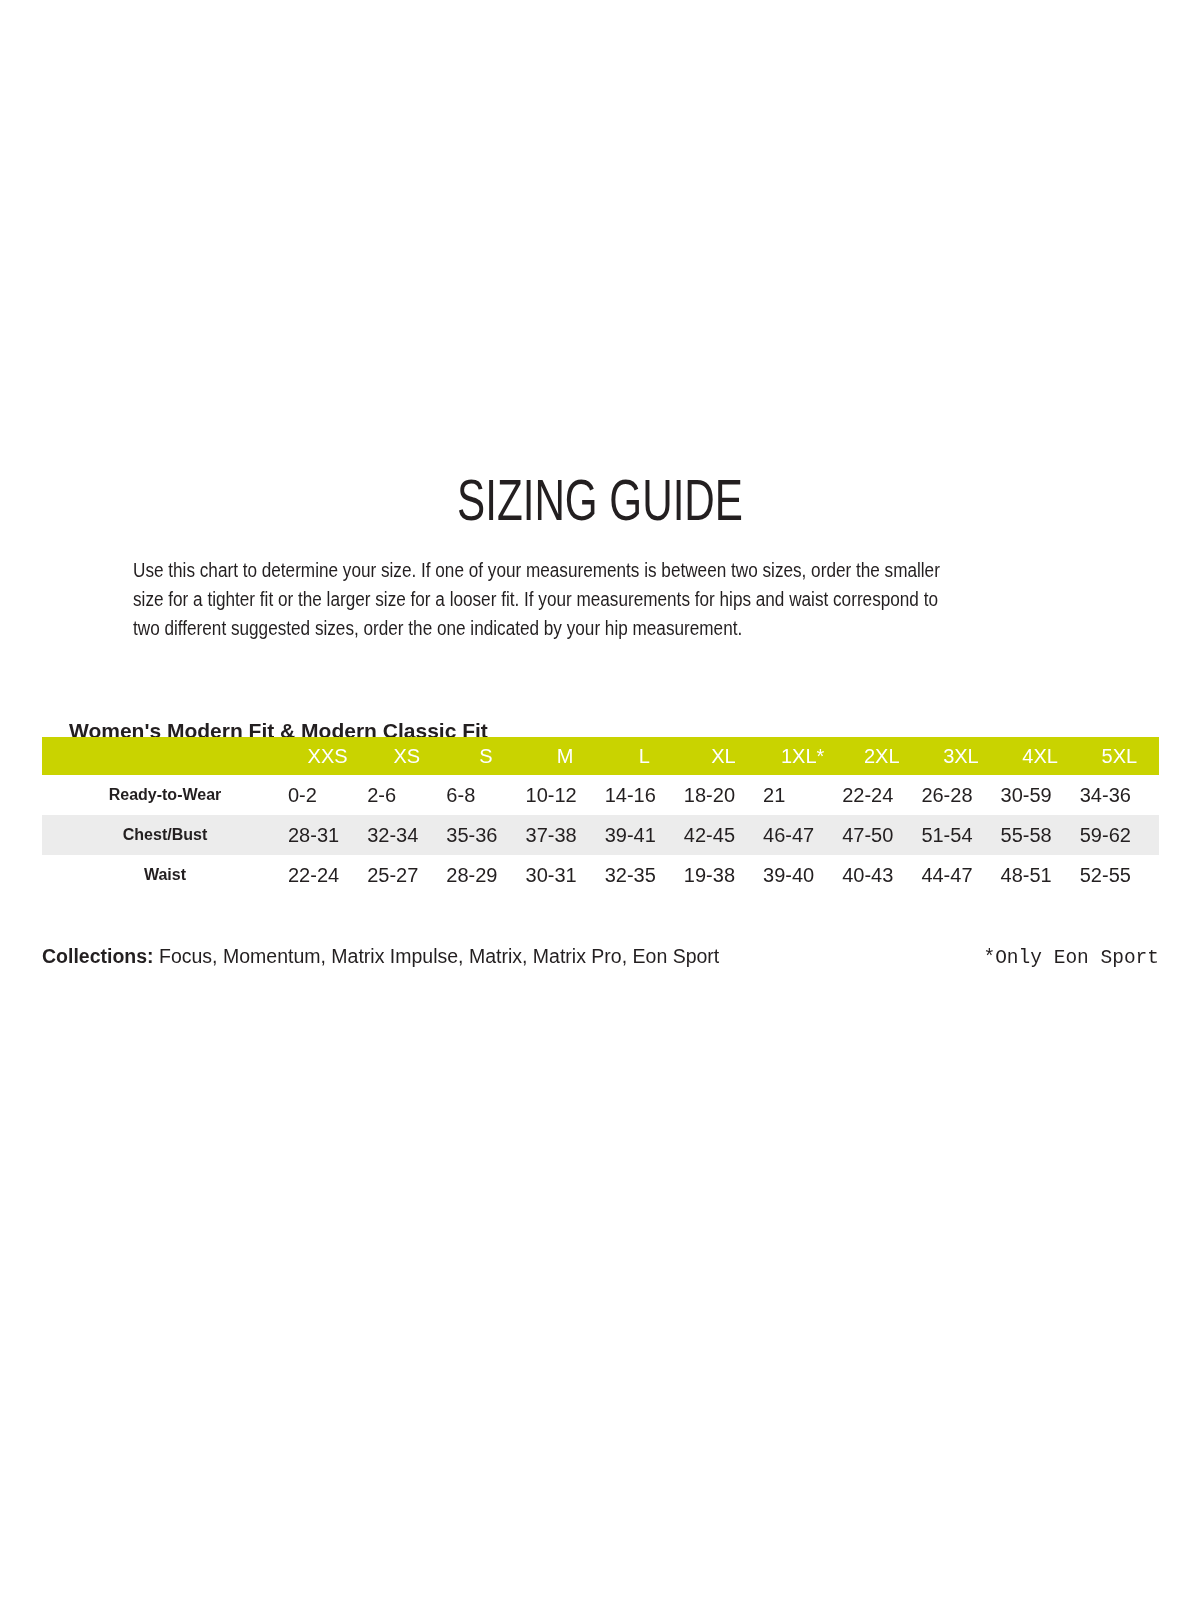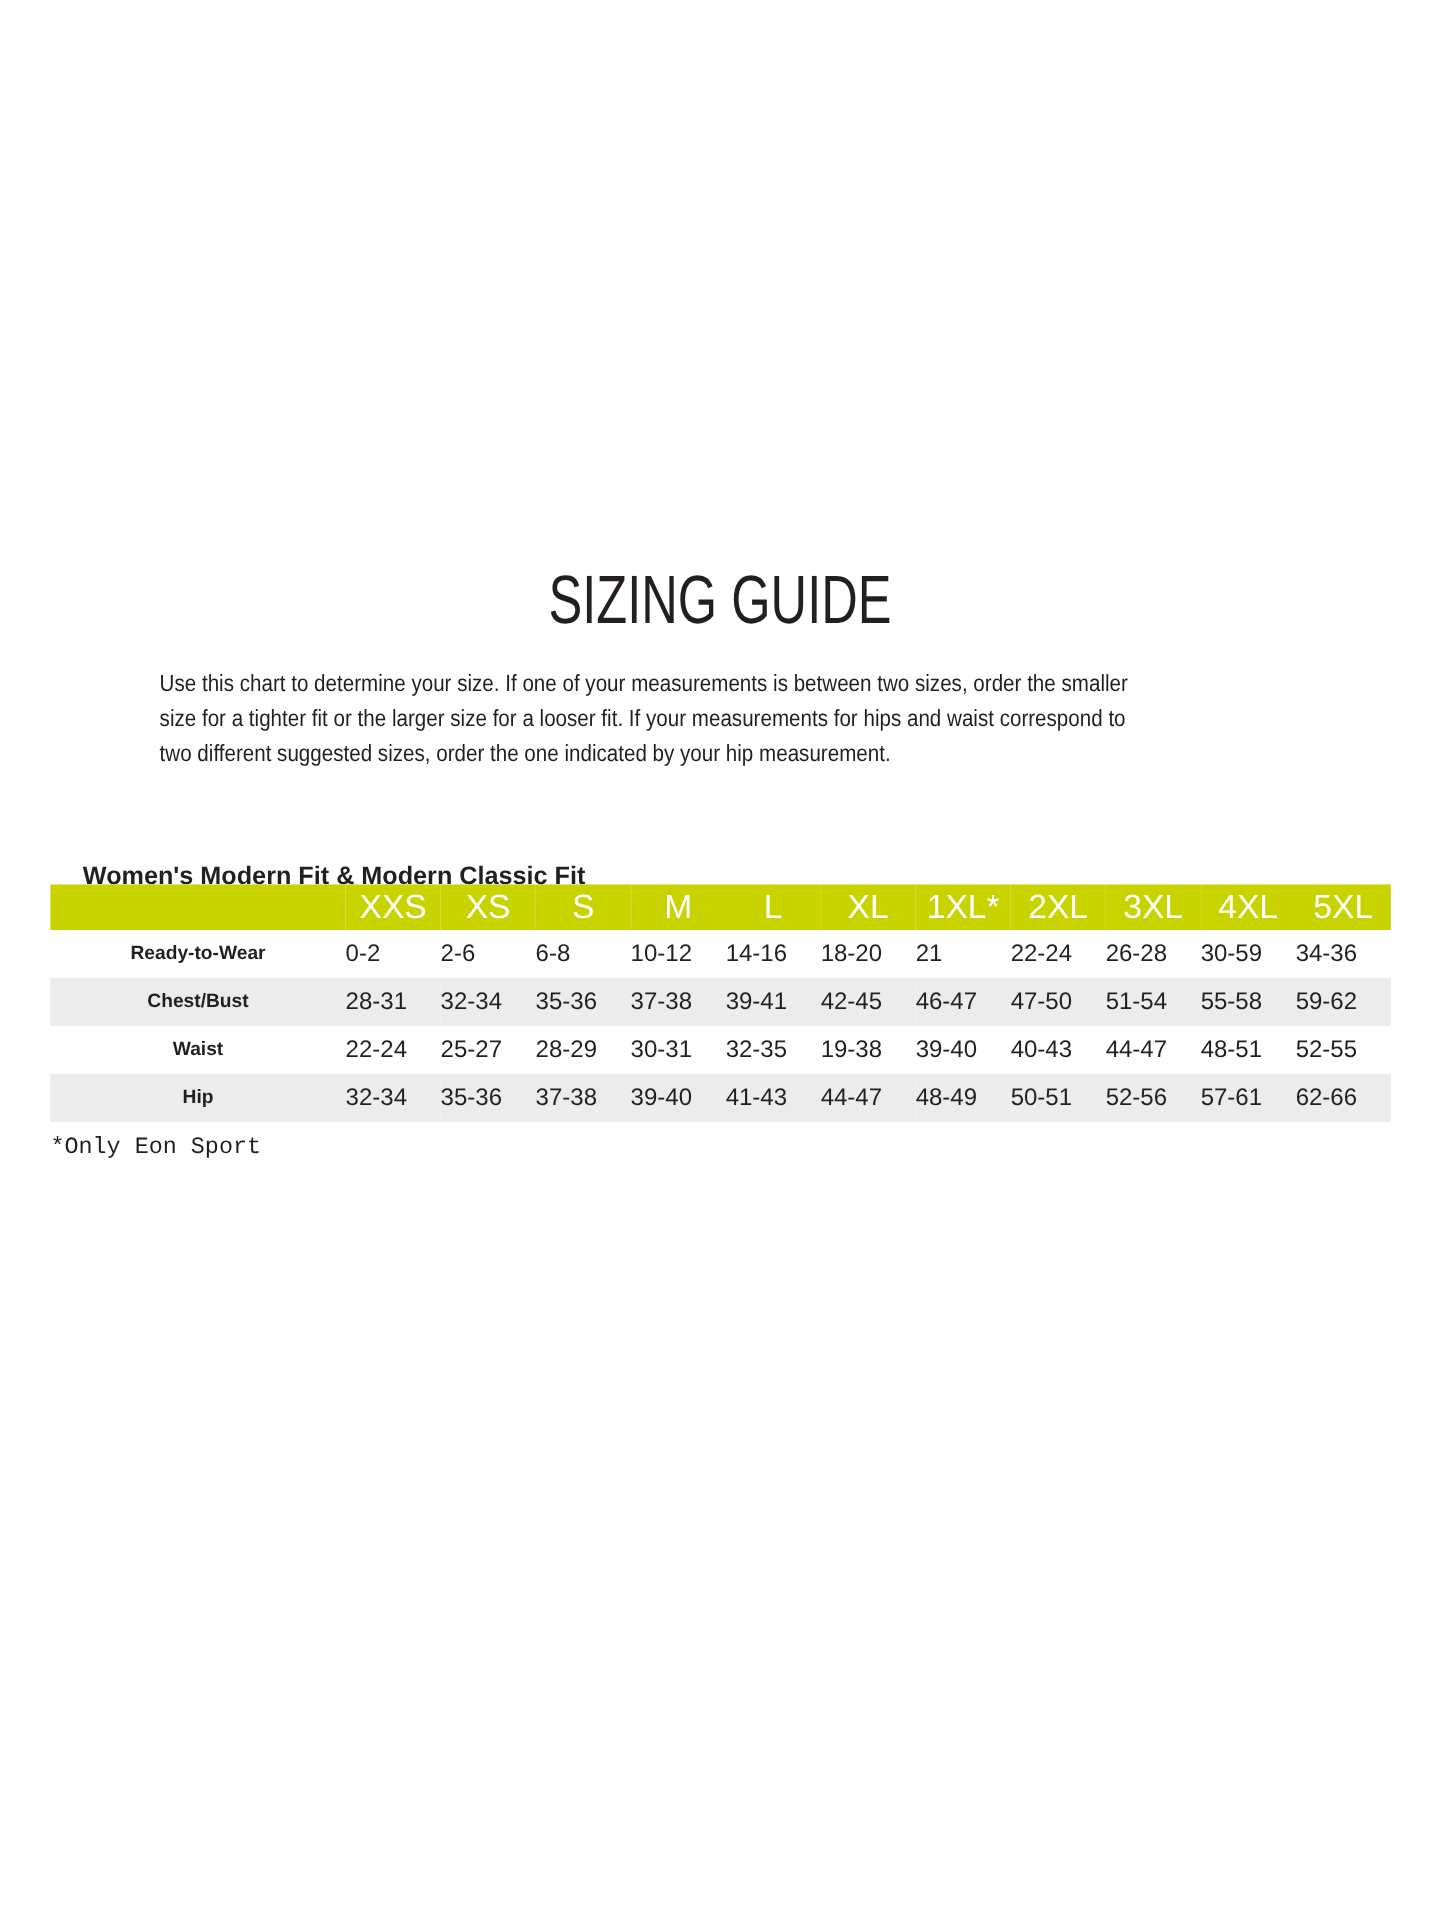--- a/index.html
+++ b/index.html
@@ -61,21 +61,21 @@
     width: 1117px;
     border-collapse: collapse;
     table-layout: fixed;
   }
   .size-table col.label-col { width: 246px; }
 
   .size-table thead th {
     background: var(--header-bg, #c9d300);
     color: var(--header-fg, #ffffff);
     font-weight: 400;
-    font-size: 28px;
+    font-size: 20px;
     height: 38px;
     text-align: center;
     vertical-align: middle;
     padding: 0;
   }
 
   .size-table tbody tr { height: 40px; }
   .size-table tbody tr.alt { background: var(--alt-row-bg, #ececec); }
   .size-table tbody th {
     font-weight: 700;
@@ -186,32 +186,19 @@
       <td>28-29</td>
       <td>30-31</td>
       <td>32-35</td>
       <td>19-38</td>
       <td>39-40</td>
       <td>40-43</td>
       <td>44-47</td>
       <td>48-51</td>
       <td>52-55</td>
     </tr>
-    <tr class="alt">
-      <th>Hip</th>
-      <td>32-34</td>
-      <td>35-36</td>
-      <td>37-38</td>
-      <td>39-40</td>
-      <td>41-43</td>
-      <td>44-47</td>
-      <td>48-49</td>
-      <td>50-51</td>
-      <td>52-56</td>
-      <td>57-61</td>
-      <td>62-66</td>
-    </tr>
   </tbody>
 </table>
 
 <div class="footer-row">
+  <div class="collections"><span class="bold">Collections:</span><span> Focus, Momentum, Matrix Impulse, Matrix, Matrix Pro, Eon Sport</span></div>
   <div class="footnote">*Only Eon Sport</div>
 </div>
 
 </body></html>

